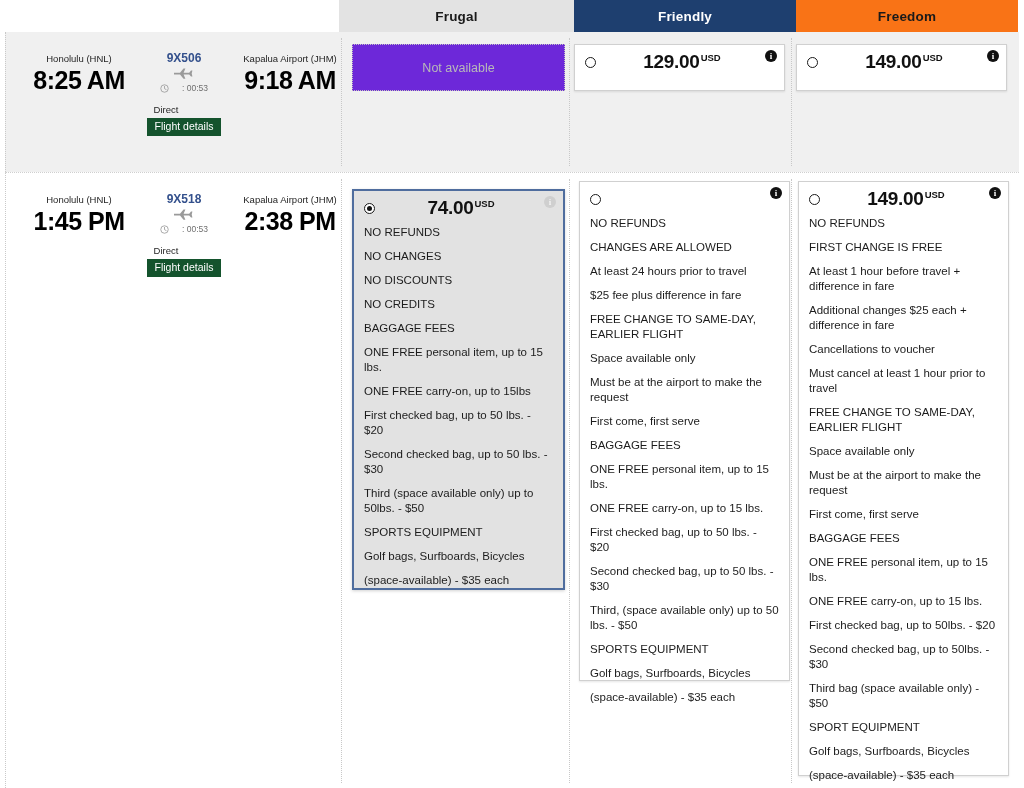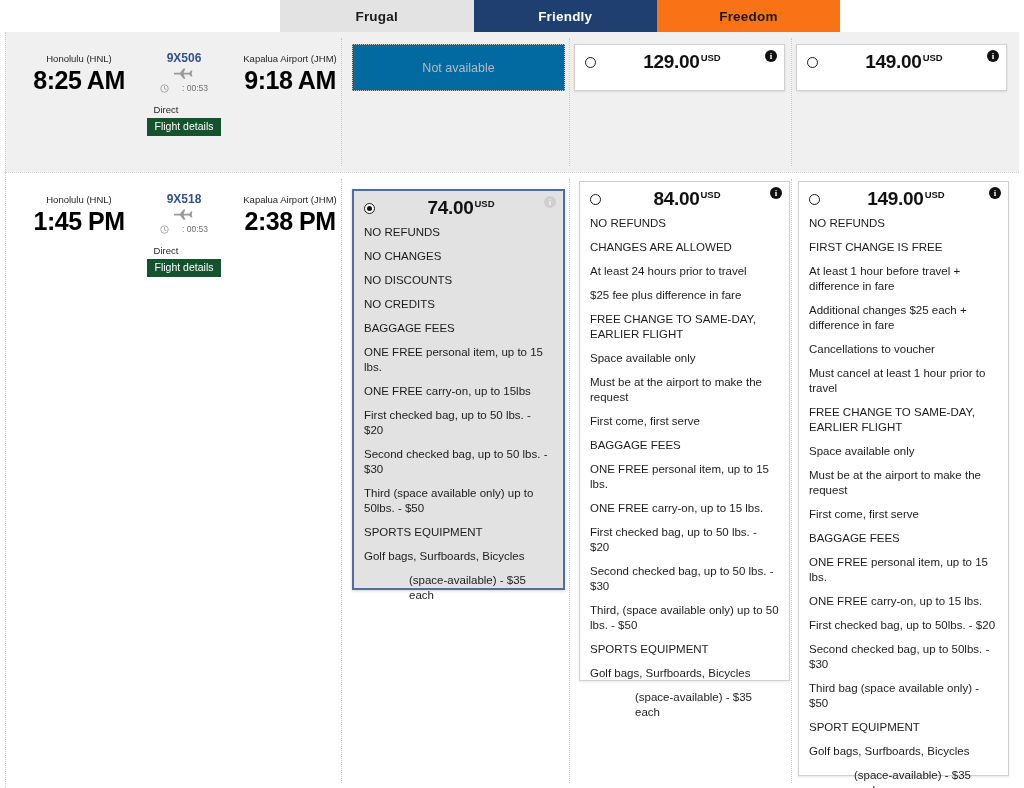--- a/index.html
+++ b/index.html
@@ -14,21 +14,21 @@
     position: relative;
     width: 1024px; height: 788px;
     overflow: hidden;
     background: #ffffff;
   }
 
   
   .header-strip {
     position: absolute;
     left: 0; top: 0;
-    width: 840px; height: 32px;
+    width: 1024px; height: 32px;
     display: flex;
   }
   .header-spacer { width: 339px; height: 32px; background: #ffffff; }
   .tab {
     height: 32px;
     display: flex;
     align-items: center;
     justify-content: center;
     font-size: 13.5px;
     font-weight: bold;
@@ -144,21 +144,21 @@
   }
 
   
   .fare-card {
     position: absolute;
     background: #ffffff;
     border: 1px solid #d0d0d0;
     box-shadow: 0 1px 2px rgba(0,0,0,0.10);
   }
   .fare-card.unavailable {
-    background: #0369a1;
+    background: #6d28d9;
     border: 1px dotted #c3c3c3;
     box-shadow: none;
     display: flex;
     align-items: center;
     justify-content: center;
   }
   .fare-card.selected {
     background: #e2e2e2;
     border: 2px solid #4f6d9e;
     box-shadow: 0 1px 3px rgba(0,0,0,0.18);
@@ -227,21 +227,21 @@
 
   .rules {
     padding: 0 10px 12px 10px;
   }
   .rule {
     font-size: 11.5px;
     line-height: 15px;
     color: #1c1c1c;
     margin-bottom: 9px;
   }
-  .rule:last-child { margin-bottom: 0; margin-left: 45px; }
+  .rule:last-child { margin-bottom: 0; }
 </style>
 </head>
 <body>
 
 <div class="page">
 
   <div class="header-strip">
     <div class="header-spacer"></div>
     <div class="tab tab-frugal" style="background: rgb(227, 227, 227); color: rgb(26, 26, 26);">Frugal</div>
     <div class="tab tab-friendly" style="background: rgb(30, 63, 111); color: rgb(255, 255, 255);">Friendly</div>
@@ -374,21 +374,20 @@
           <div class="rule">Third (space available only) up to 50lbs. - $50</div>
           <div class="rule">SPORTS EQUIPMENT</div>
           <div class="rule">Golf bags, Surfboards, Bicycles</div>
           <div class="rule">(space-available) - $35 each</div>
         </div>
     </div>
 
     <div class="fare-card" style="left:573px; top:8px; width:211px; height:500px;">
       <div class="price-row">
         <span class="radio"></span>
-        <span class="price"><span>84.00</span><span class="cur">USD</span></span>
         <span class="info-icon">i</span>
       </div>
       <div class="rules">
           <div class="rule">NO REFUNDS</div>
           <div class="rule">CHANGES ARE ALLOWED</div>
           <div class="rule">At least 24 hours prior to travel</div>
           <div class="rule">$25 fee plus difference in fare</div>
           <div class="rule">FREE CHANGE TO SAME-DAY, EARLIER FLIGHT</div>
           <div class="rule">Space available only</div>
           <div class="rule">Must be at the airport to make the request</div>

